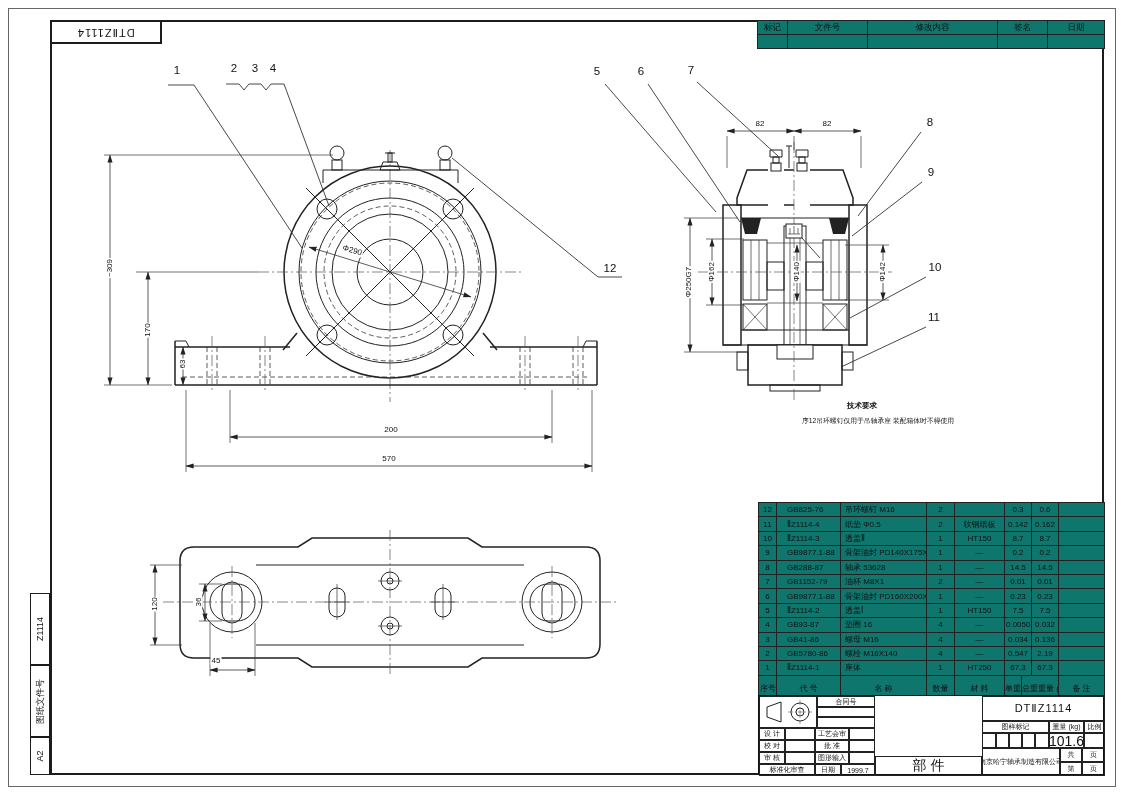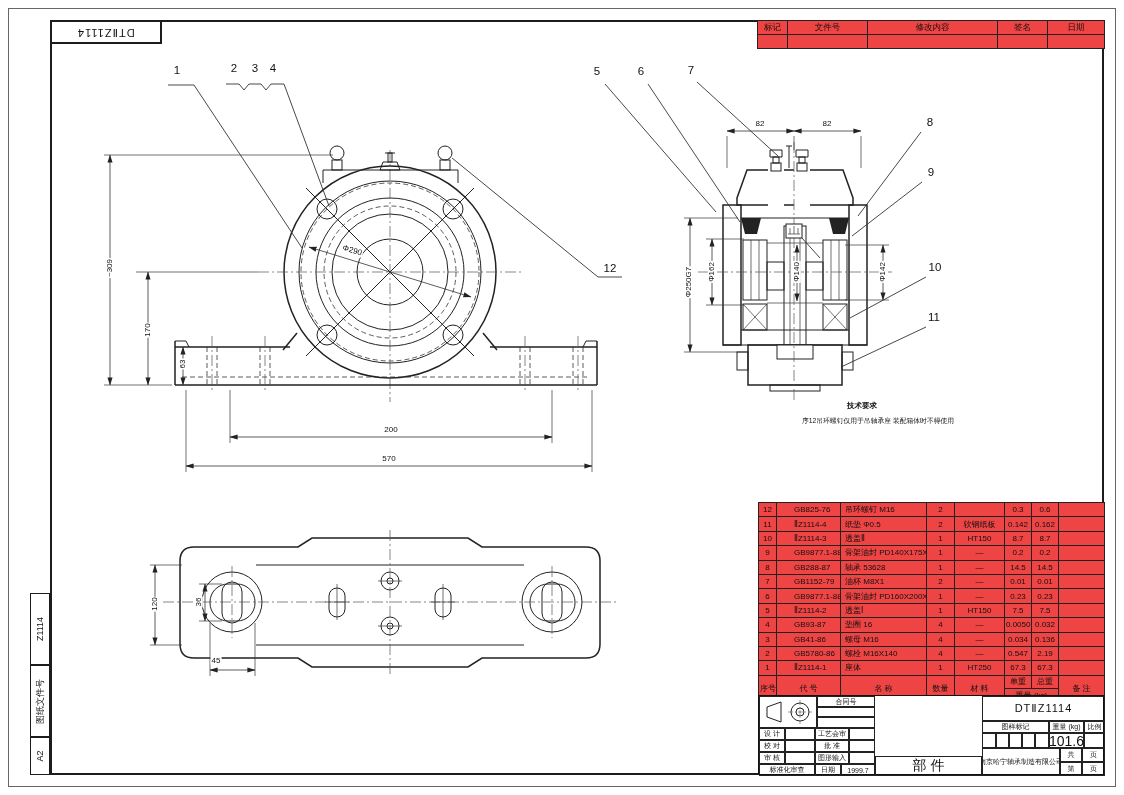--- a/index.html
+++ b/index.html
@@ -21,29 +21,29 @@
   .lbl.r17{transform:translate(-50%,-50%) rotate(17deg)}
   .callout{position:absolute;transform:translate(-50%,-50%);font-size:11.5px;white-space:nowrap}
   .note-t{position:absolute;transform:translate(-50%,-50%);font-size:7.5px;font-weight:bold;white-space:nowrap}
   .note-l{position:absolute;transform:translate(-50%,-50%);font-size:6.8px;white-space:nowrap}
   .flip-box{position:absolute;left:50px;top:20px;width:112px;height:24px;border:2px solid #1c1c1c;
             box-sizing:border-box;display:flex;align-items:center;justify-content:center}
   .flip-box span{transform:rotate(180deg);font-size:11px;letter-spacing:1px}
   .edge-box{position:absolute;left:30px;width:20px;border:1.5px solid #1c1c1c;box-sizing:border-box;
             display:flex;align-items:center;justify-content:center;background:#fff}
   .edge-box span{transform:rotate(-90deg);white-space:nowrap;font-size:9px}
-  table{border-collapse:collapse;table-layout:fixed;background:#ef4444}
+  table{border-collapse:collapse;table-layout:fixed;background:#0f766e}
   .rev{position:absolute;left:757px;top:20px;width:347px}
   .rev td{border:1px solid #222;height:13px;font-size:8.5px;text-align:center;padding:0;overflow:hidden}
   .bom{position:absolute;left:758px;top:502px;width:346px;border:1.5px solid #111}
   .bom td{border:1px solid #222;height:13.4px;font-size:8px;text-align:center;padding:0 1px;overflow:hidden;white-space:nowrap}
   .bom td.nm{text-align:left;padding-left:4px}
-  .bom td.cd{text-align:left;padding-left:17px}
+  .bom td.cd{text-align:left;padding-left:10px}
   .bom tr.hdr td{height:26px;font-size:8px}
-  .wt{display:flex;flex-direction:column;height:100%}
+  .wt{display:flex;height:100%}
   .wt .t{display:flex;flex:1;border-bottom:1px solid #222}
   .wt .t span{flex:1;display:flex;align-items:center;justify-content:center}
   .wt .t span:first-child{border-right:1px solid #222}
   .wt .b{flex:1;display:flex;align-items:center;justify-content:center}
   .tb{position:absolute;left:758px;top:695px;width:346px;height:80px;border:1.5px solid #111;box-sizing:border-box;background:#fff}
   .tc{position:absolute;border:1px solid #222;box-sizing:border-box;display:flex;align-items:center;
       justify-content:center;font-size:14px;text-align:center;overflow:hidden;white-space:nowrap}
   .tc.sm{font-size:7px}
   .title-main{font-size:14px;letter-spacing:10px;padding-left:10px}
   .dwgno{font-size:11px;letter-spacing:1px}

